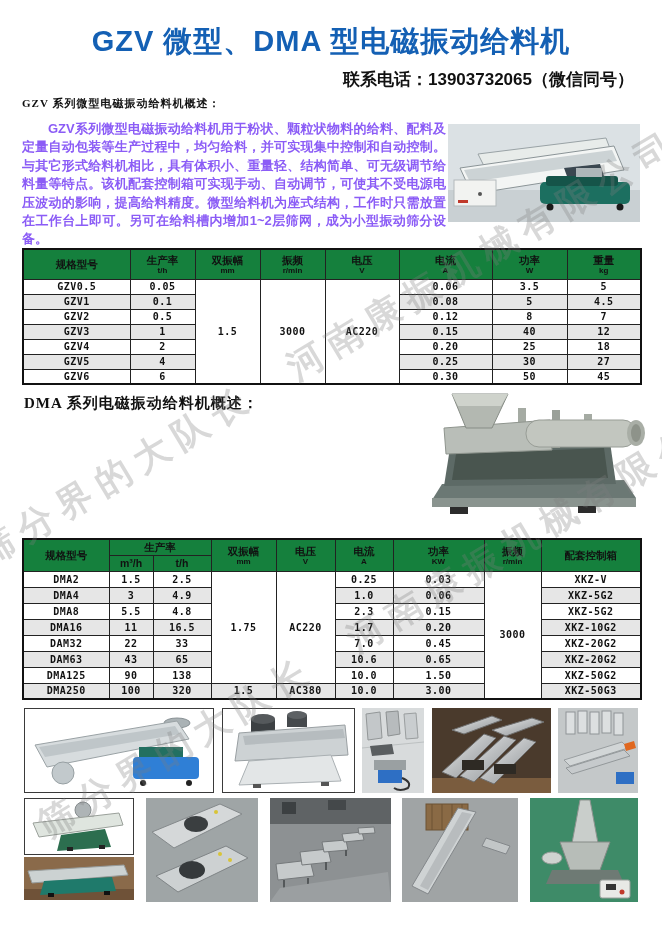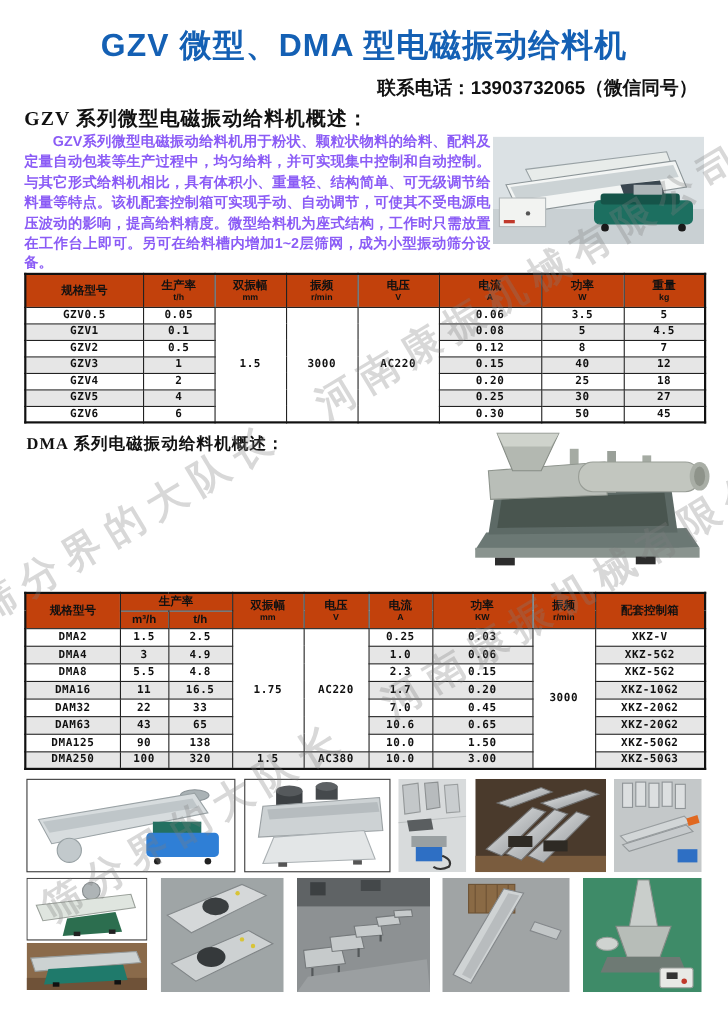--- a/index.html
+++ b/index.html
@@ -13,39 +13,39 @@
         transform:rotate(-31deg); transform-origin:0 50%; z-index:30; pointer-events:none; }
   .wm1 { left:-18px; top:532px; }
   .wm2 { left:42px;  top:804px; }
 
   .title { position:absolute; top:22px; left:0; width:662px; text-align:center;
            color:#1460b4; font-size:29px; font-weight:bold; letter-spacing:1px; }
   .contact { position:absolute; top:68px; right:28px; font-size:17px; font-weight:bold; color:#111; }
 
   .sec-heading { position:absolute; font-family:"Liberation Serif","DejaVu Serif",serif;
                  font-weight:bold; color:#111; letter-spacing:1px; }
-  .g-heading { top:96px; left:22px; font-size:18px; }
+  .g-heading { top:96px; left:22px; font-size:11px; }
   .d-heading { top:394px; left:24px; font-size:15px; }
 
   .para { position:absolute; font-weight:bold; color:#8b5cf6; text-align:justify;
           text-indent:2em; }
   .g-para { top:120px; left:22px; width:424px; font-size:13px; line-height:18.4px; max-height:126px; overflow:hidden; }
   .d-para { top:420px; left:22px; width:404px; font-size:13px; line-height:15.8px; max-height:116px; overflow:hidden; }
 
   .photo { position:absolute; overflow:hidden; }
   .g-photo { top:124px; left:448px; width:192px; height:98px; }
   .d-photo { top:388px; left:428px; width:226px; height:130px; }
   .photo svg { display:block; width:100%; height:100%; }
 
   table { position:absolute; left:22px; width:618px; border-collapse:collapse; table-layout:fixed;
           border:2px solid #111; }
   .g-table { top:248px; }
   .d-table { top:538px; }
   th,td { border:1px solid #222; text-align:center; vertical-align:middle; padding:0; overflow:hidden; }
-  thead th { background:#c2410c; font-family:"Liberation Sans",sans-serif; color:#111; }
+  thead th { background:#15803d; font-family:"Liberation Sans",sans-serif; color:#111; }
   .hl { font-size:10.5px; font-weight:bold; line-height:12px; }
   .hu { font-size:8px; font-weight:bold; line-height:9px; }
   .hu:empty { display:none; }
   tbody td { font-family:"DejaVu Sans Mono","Liberation Mono",monospace; font-weight:bold;
              font-size:10px; letter-spacing:0.5px; color:#111; background:#fff; }
   .g-table thead tr { height:30px; }
   .g-table tbody tr { height:15px; }
   .d-table thead tr { height:16px; }
   .d-table tbody tr { height:16px; }
   tbody tr.alt td { background:#e6e6e6; }

